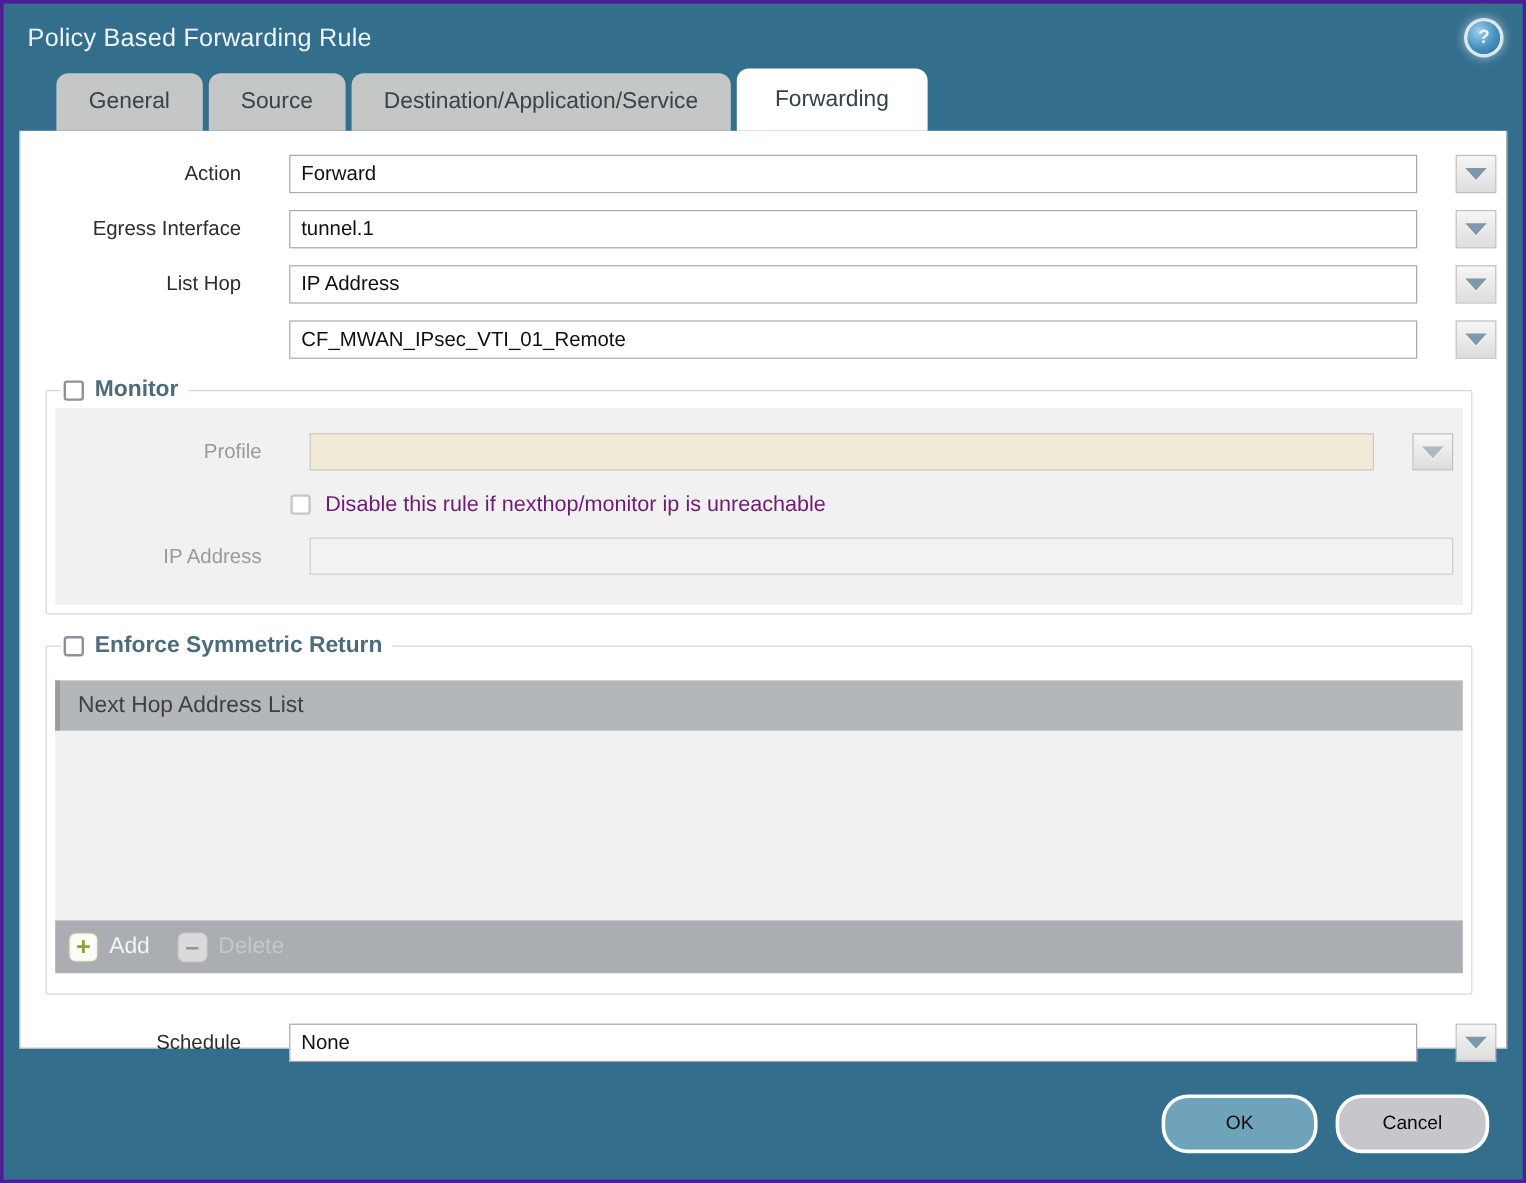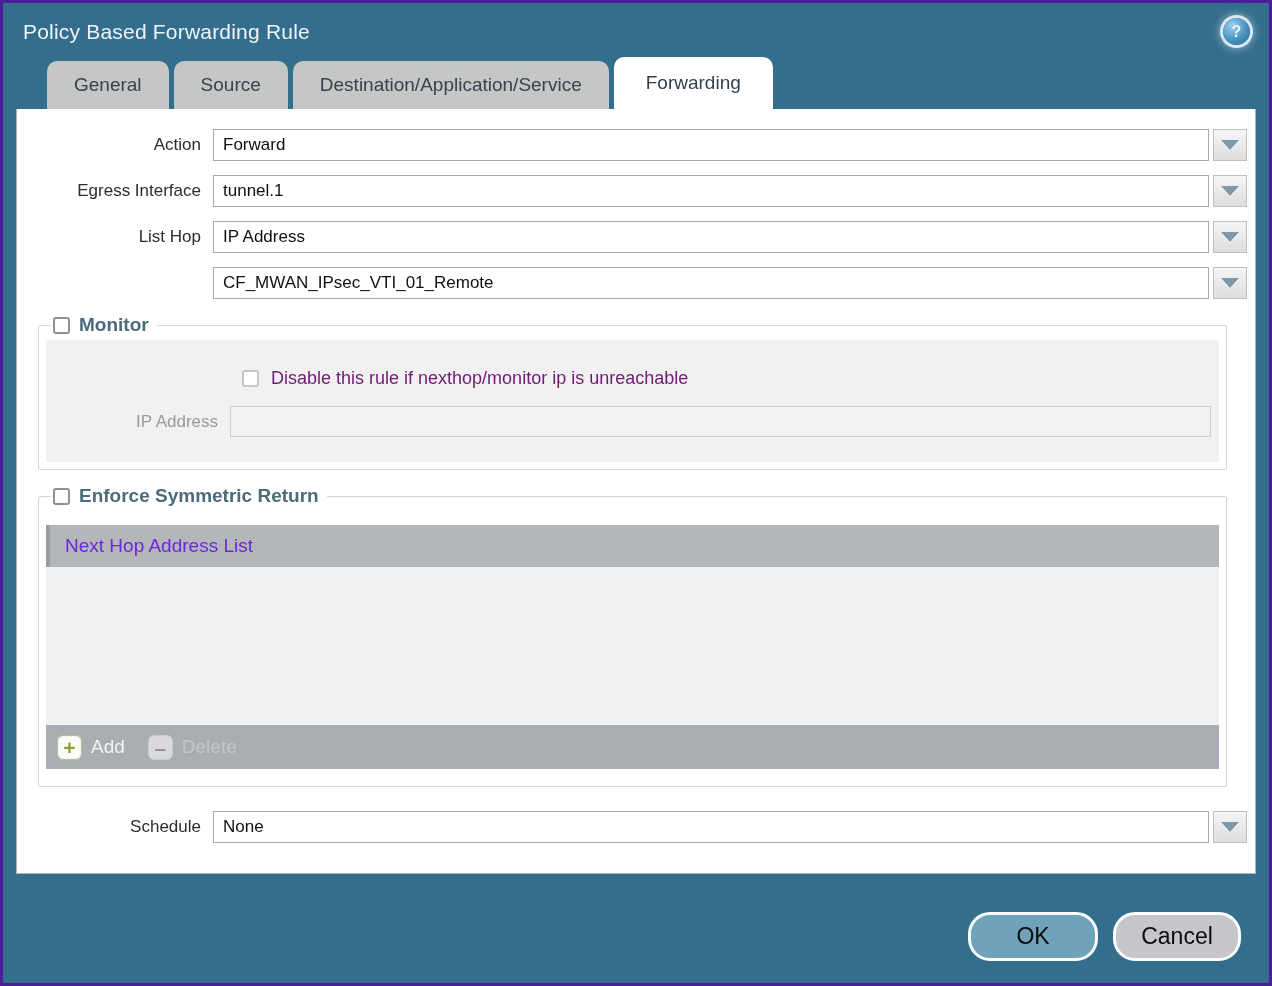--- a/index.html
+++ b/index.html
@@ -58,21 +58,21 @@
   }
   
   .panel{
     position:relative;z-index:2;
     margin:0 13px;height:765px;
     background:#ffffff;
     border:1px solid #aeb3b6;border-top:none;
     padding-top:6px;
   }
   
-  .form-row{display:flex;align-items:stretch;height:32px;margin:14px 0;}
+  .form-row{display:flex;align-items:stretch;height:32px;margin:14px 0;gap:28px;}
   .form-label{
     width:196px;text-align:right;padding-right:12px;
     font-size:17px;color:#2d2d2d;align-self:center;white-space:nowrap;
   }
   .textfield{
     flex:1;border:1px solid var(--field-border);background:#fff;
     font-size:17px;color:#101010;display:flex;align-items:center;
     padding:12px 9px;overflow:hidden;white-space:nowrap;
   }
   .dd-btn{
@@ -112,21 +112,21 @@
   .groupbox-body .form-label{width:184px;color:var(--disabled-text);}
   .textfield.cream{background:var(--cream);border-color:#c9c9c9;}
   .textfield.gray-disabled{background:#f2f2f2;border-color:#cdcdcd;}
   .inline-check-row{display:flex;align-items:center;gap:12px;height:30px;margin:13px 0 13px 196px;}
   .inline-check-label{font-size:18px;color:#701a75;}
   
   .tbl{margin:14px 0 10px 0;}
   .tbl-header{
     height:42px;background:var(--tbl-header);
     border-left:4px solid #999da2;
-    color:#6d28d9;font-size:19px;
+    color:#404040;font-size:19px;
     display:flex;align-items:center;padding-left:15px;
   }
   .tbl-body{height:158px;background:var(--tbl-body);}
   .tbl-footer{
     height:44px;background:var(--tbl-footer);
     display:flex;align-items:center;gap:9px;padding-left:11px;
   }
   .icon-btn{
     width:25px;height:25px;border-radius:6px;
     display:flex;align-items:center;justify-content:center;
@@ -138,21 +138,21 @@
   .add-label{color:#f3f4f4;}
   .delete-label{color:#c4c7ca;cursor:default;}
   
   .footer-btns{
     position:absolute;right:28px;bottom:22px;
     display:flex;gap:15px;z-index:2;
   }
   .btn{
     width:130px;height:49px;border-radius:22px;
     border:3px solid #fbfdfd;
-    font-size:23px;color:#0b0b0b;
+    font-size:16px;color:#0b0b0b;
     display:flex;align-items:center;justify-content:center;
     cursor:pointer;font-family:inherit;
   }
   .btn-ok{background:var(--ok);}
   .btn-cancel{background:var(--cancel);width:128px;}
 </style>
 </head>
 <body>
 
 <div class="dialog">
@@ -202,20 +202,27 @@
           <span class="tri"></span>
         </div>
     </div>
 
     <div class="groupbox">
       <div class="groupbox-legend">
         <span class="checkbox"></span>
         <span>Monitor</span>
       </div>
       <div class="groupbox-body">
+        <div class="form-row">
+          <div class="form-label">Profile</div>
+          <div class="textfield cream"></div>
+          <div class="dd-btn">
+              <span class="tri disabled"></span>
+            </div>
+        </div>
         <div class="inline-check-row">
           <span class="checkbox disabled"></span>
           <span class="inline-check-label">Disable this rule if nexthop/monitor ip is unreachable</span>
         </div>
         <div class="form-row">
           <div class="form-label">IP Address</div>
           <div class="textfield gray-disabled" style="margin-right:8px;"></div>
         </div>
       </div>
     </div>

